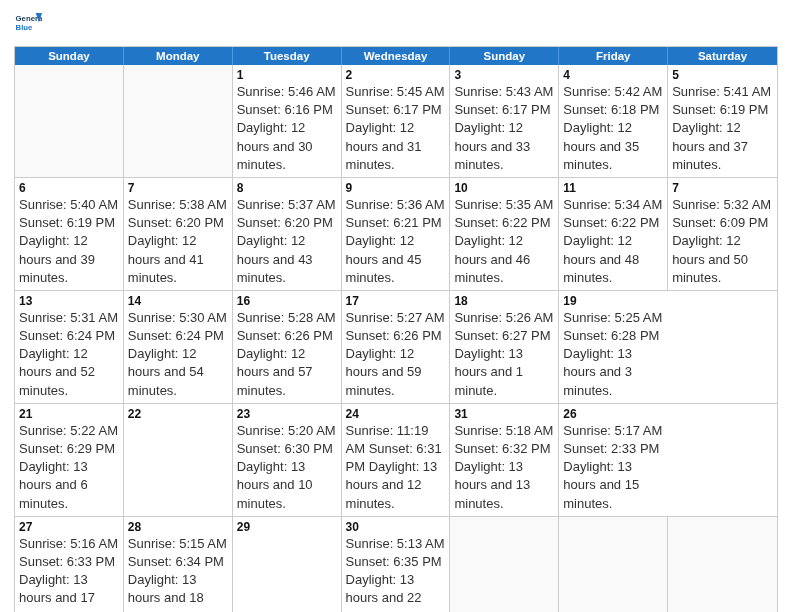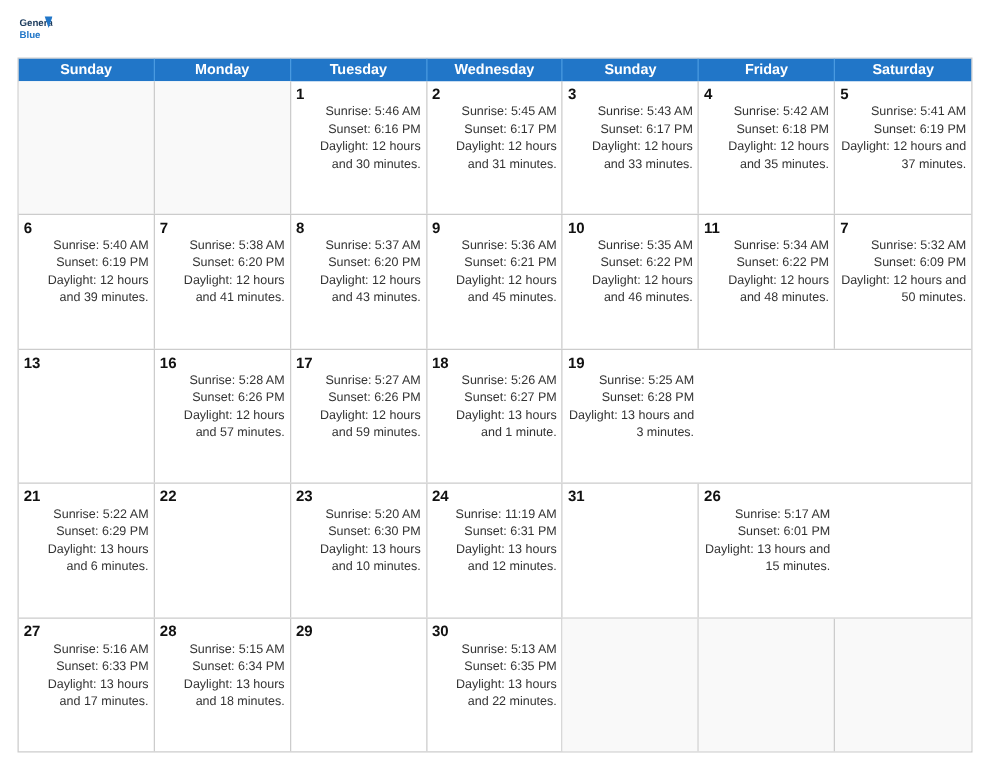--- a/index.html
+++ b/index.html
@@ -87,24 +87,23 @@
     }
     .cal-cell:last-child { border-right: none; }
     .cal-cell.empty { background: #f9f9f9; }
     .day-num {
       font-size: 12px;
       font-weight: bold;
       color: #111;
       margin-bottom: 1px;
     }
     .cell-info {
-      font-size: 10px;
+      font-size: 13px;
       line-height: 1.4;
       color: #333;
-      text-align: right;
     }
   </style>
 </head>
 <body>
 
 <div class="page">
   <div class="header">
     <div class="logo">
       <svg class="logo-icon" viewBox="0 0 36 36">
         <rect x="0" y="0" width="36" height="36" fill="white"></rect>
@@ -217,20 +216,31 @@
             <div class="day-num">7</div>
             <div class="cell-info">Sunrise: 5:32 AM
 Sunset: 6:09 PM
 Daylight: 12 hours
 and 50 minutes.</div>
           </div>
         </div>
         <div class="cal-row">
           <div class="cal-cell">
             <div class="day-num">13</div>
+            <div class="cell-info">Sunrise: 5:31 AM
+Sunset: 6:24 PM
+Daylight: 12 hours
+and 52 minutes.</div>
+          </div>
+          <div class="cal-cell">
+            <div class="day-num">14</div>
+            <div class="cell-info">Sunrise: 5:30 AM
+Sunset: 6:24 PM
+Daylight: 12 hours
+and 54 minutes.</div>
           </div>
           <div class="cal-cell">
             <div class="day-num">16</div>
             <div class="cell-info">Sunrise: 5:28 AM
 Sunset: 6:26 PM
 Daylight: 12 hours
 and 57 minutes.</div>
           </div>
           <div class="cal-cell">
             <div class="day-num">17</div>
@@ -274,25 +284,29 @@
           </div>
           <div class="cal-cell">
             <div class="day-num">24</div>
             <div class="cell-info">Sunrise: 11:19 AM
 Sunset: 6:31 PM
 Daylight: 13 hours
 and 12 minutes.</div>
           </div>
           <div class="cal-cell">
             <div class="day-num">31</div>
+            <div class="cell-info">Sunrise: 5:18 AM
+Sunset: 6:32 PM
+Daylight: 13 hours
+and 13 minutes.</div>
           </div>
           <div class="cal-cell">
             <div class="day-num">26</div>
             <div class="cell-info">Sunrise: 5:17 AM
-Sunset: 6:01 PM
+Sunset: 2:33 PM
 Daylight: 13 hours
 and 15 minutes.</div>
           </div>
         </div>
         <div class="cal-row">
           <div class="cal-cell">
             <div class="day-num">27</div>
             <div class="cell-info">Sunrise: 5:16 AM
 Sunset: 6:33 PM
 Daylight: 13 hours

